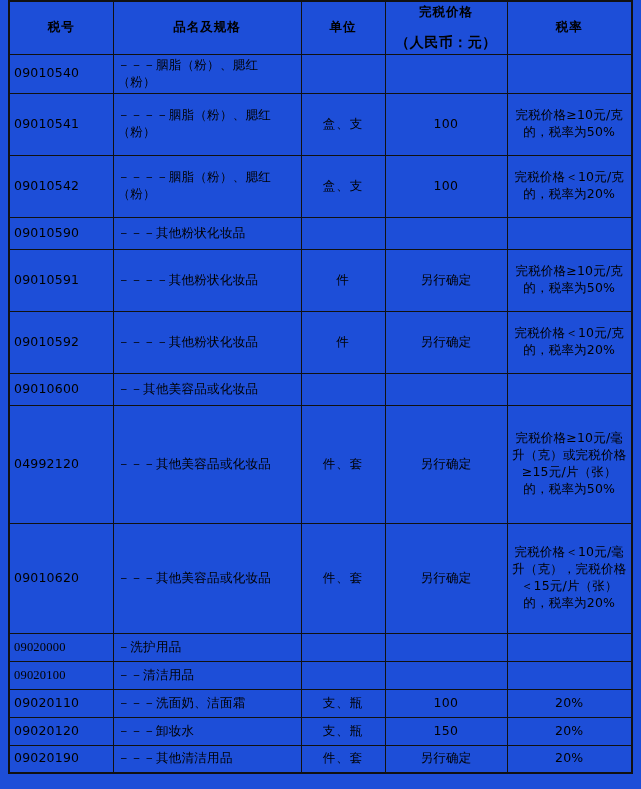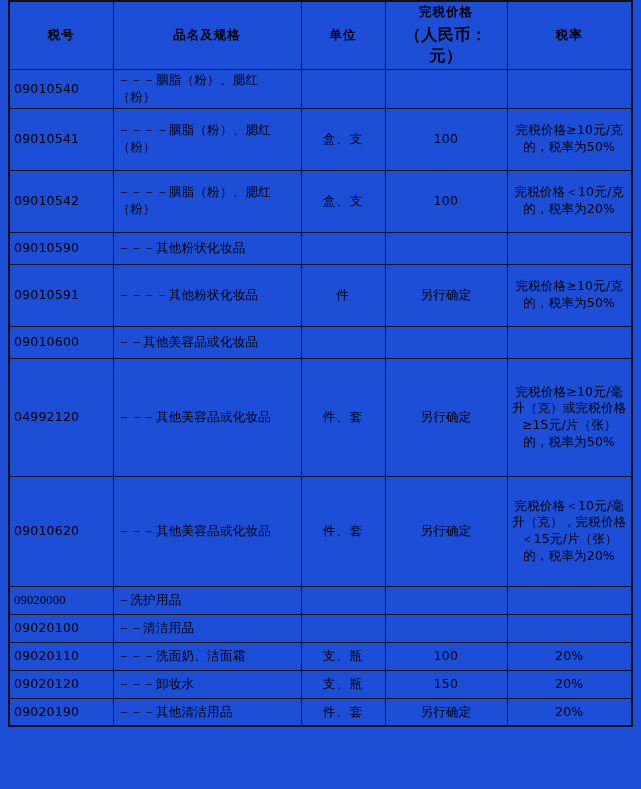--- a/index.html
+++ b/index.html
@@ -37,23 +37,23 @@
   }
   thead th {
     font-weight: bold;
     text-align: center;
     font-size: 15px;
     padding: 6px 2px;
     letter-spacing: 1px;
   }
   thead th .sub {
     display: block;
-    font-size: 16px;
+    font-size: 14px;
     letter-spacing: 0.5px;
-    margin-top: 3px;
+    margin-top: 12px;
   }
   .col-code { width: 104px; }
   .col-name { width: 188px; }
   .col-unit { width: 84px; }
   .col-price { width: 122px; }
   .col-rate  { width: 125px; }
 
   td.code {
     text-align: left;
     font-size: 12px;
@@ -136,20 +136,27 @@
           <td class="price"></td>
           <td class="rate"></td>
         </tr>
         <tr style="height: 62px;">
           <td class="code">09010591</td>
           <td class="name">－－－－其他粉状化妆品</td>
           <td class="unit">件</td>
           <td class="price">另行确定</td>
           <td class="rate">完税价格≥10元/克的，税率为50%</td>
         </tr>
+        <tr style="height: 62px;">
+          <td class="code">09010592</td>
+          <td class="name">－－－－其他粉状化妆品</td>
+          <td class="unit">件</td>
+          <td class="price">另行确定</td>
+          <td class="rate">完税价格＜10元/克的，税率为20%</td>
+        </tr>
         <tr style="height: 32px; margin-left: 42px;">
           <td class="code">09010600</td>
           <td class="name">－－其他美容品或化妆品</td>
           <td class="unit"></td>
           <td class="price"></td>
           <td class="rate"></td>
         </tr>
         <tr style="height: 118px;">
           <td class="code">04992120</td>
           <td class="name">－－－其他美容品或化妆品</td>
@@ -164,21 +171,21 @@
           <td class="price">另行确定</td>
           <td class="rate">完税价格＜10元/毫升（克），完税价格＜15元/片（张）的，税率为20%</td>
         </tr>
         <tr style="height: 28px; font-family: Liberation Serif, serif;">
           <td class="code">09020000</td>
           <td class="name">－洗护用品</td>
           <td class="unit"></td>
           <td class="price"></td>
           <td class="rate"></td>
         </tr>
-        <tr style="height: 28px;">
+        <tr style="height: 28px; font-family: Liberation Serif, serif;">
           <td class="code">09020100</td>
           <td class="name">－－清洁用品</td>
           <td class="unit"></td>
           <td class="price"></td>
           <td class="rate"></td>
         </tr>
         <tr style="height: 28px;">
           <td class="code">09020110</td>
           <td class="name">－－－洗面奶、洁面霜</td>
           <td class="unit">支、瓶</td>

